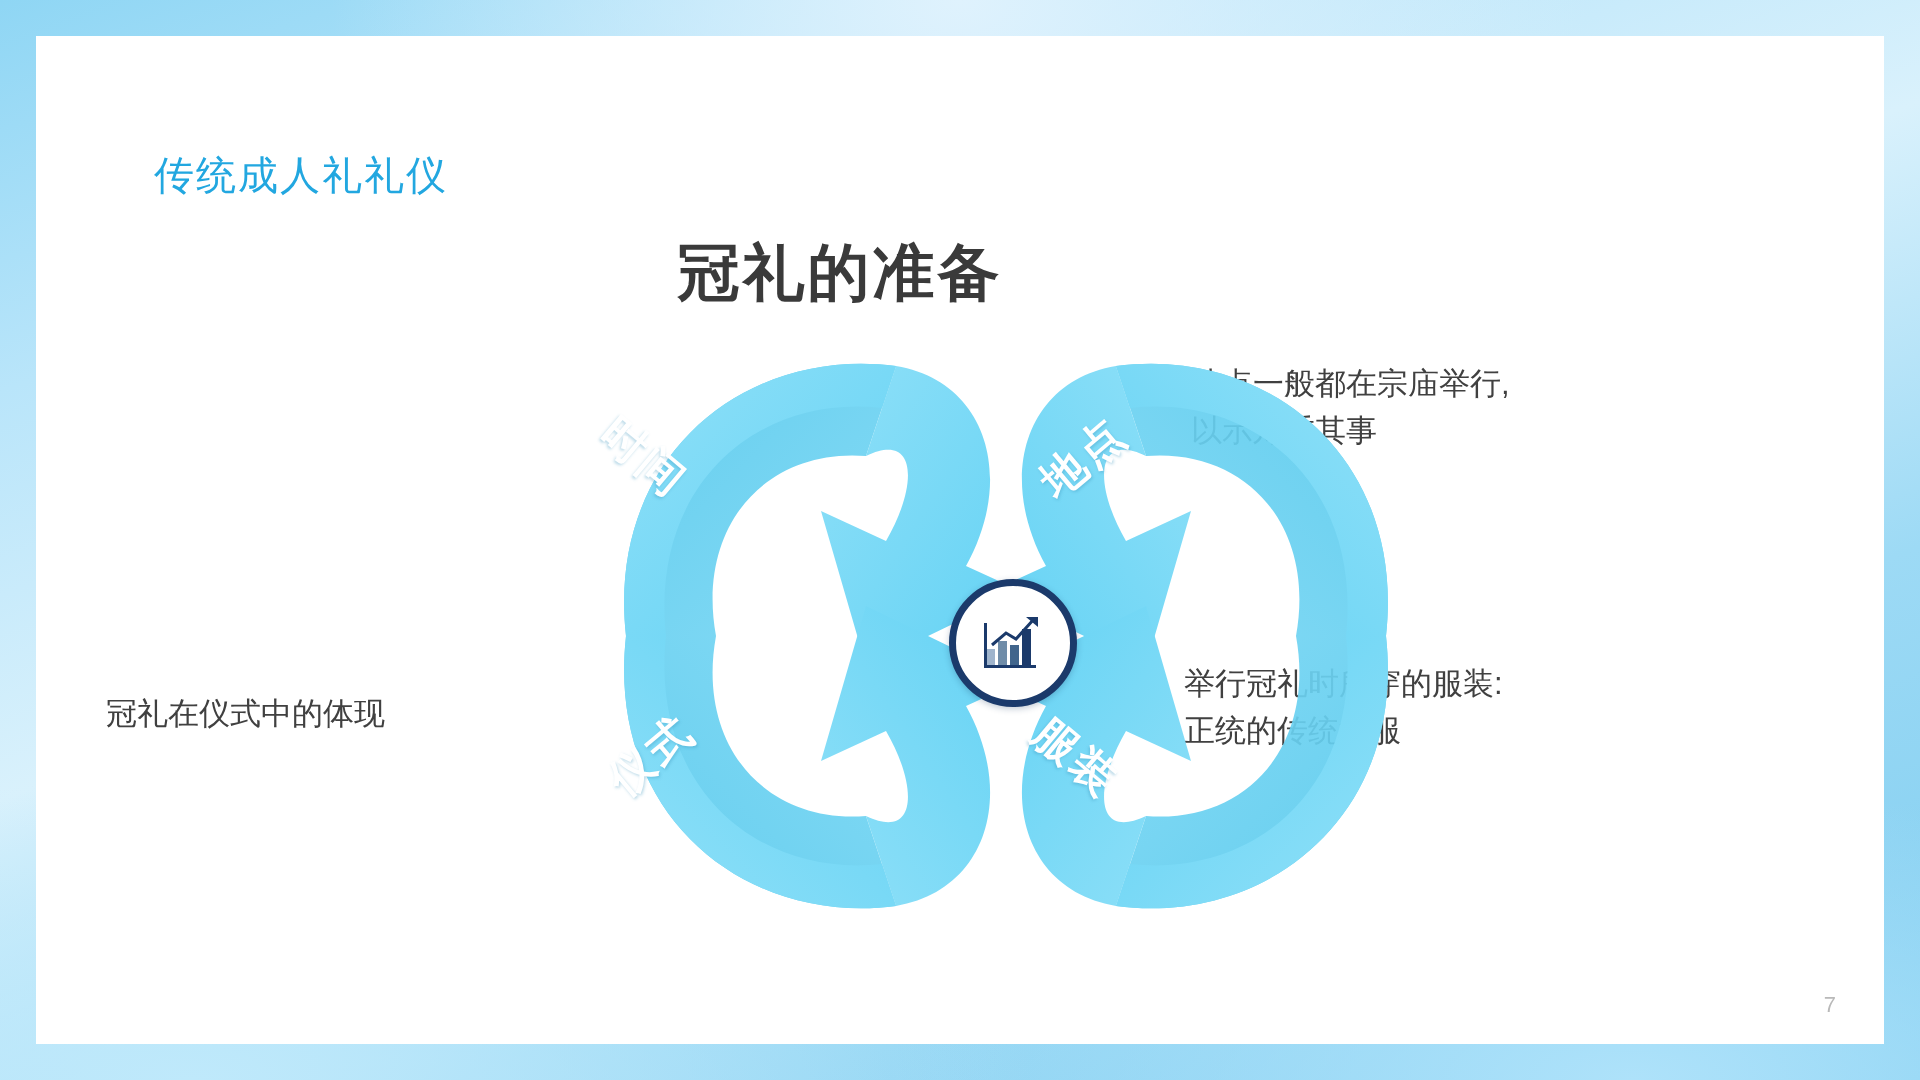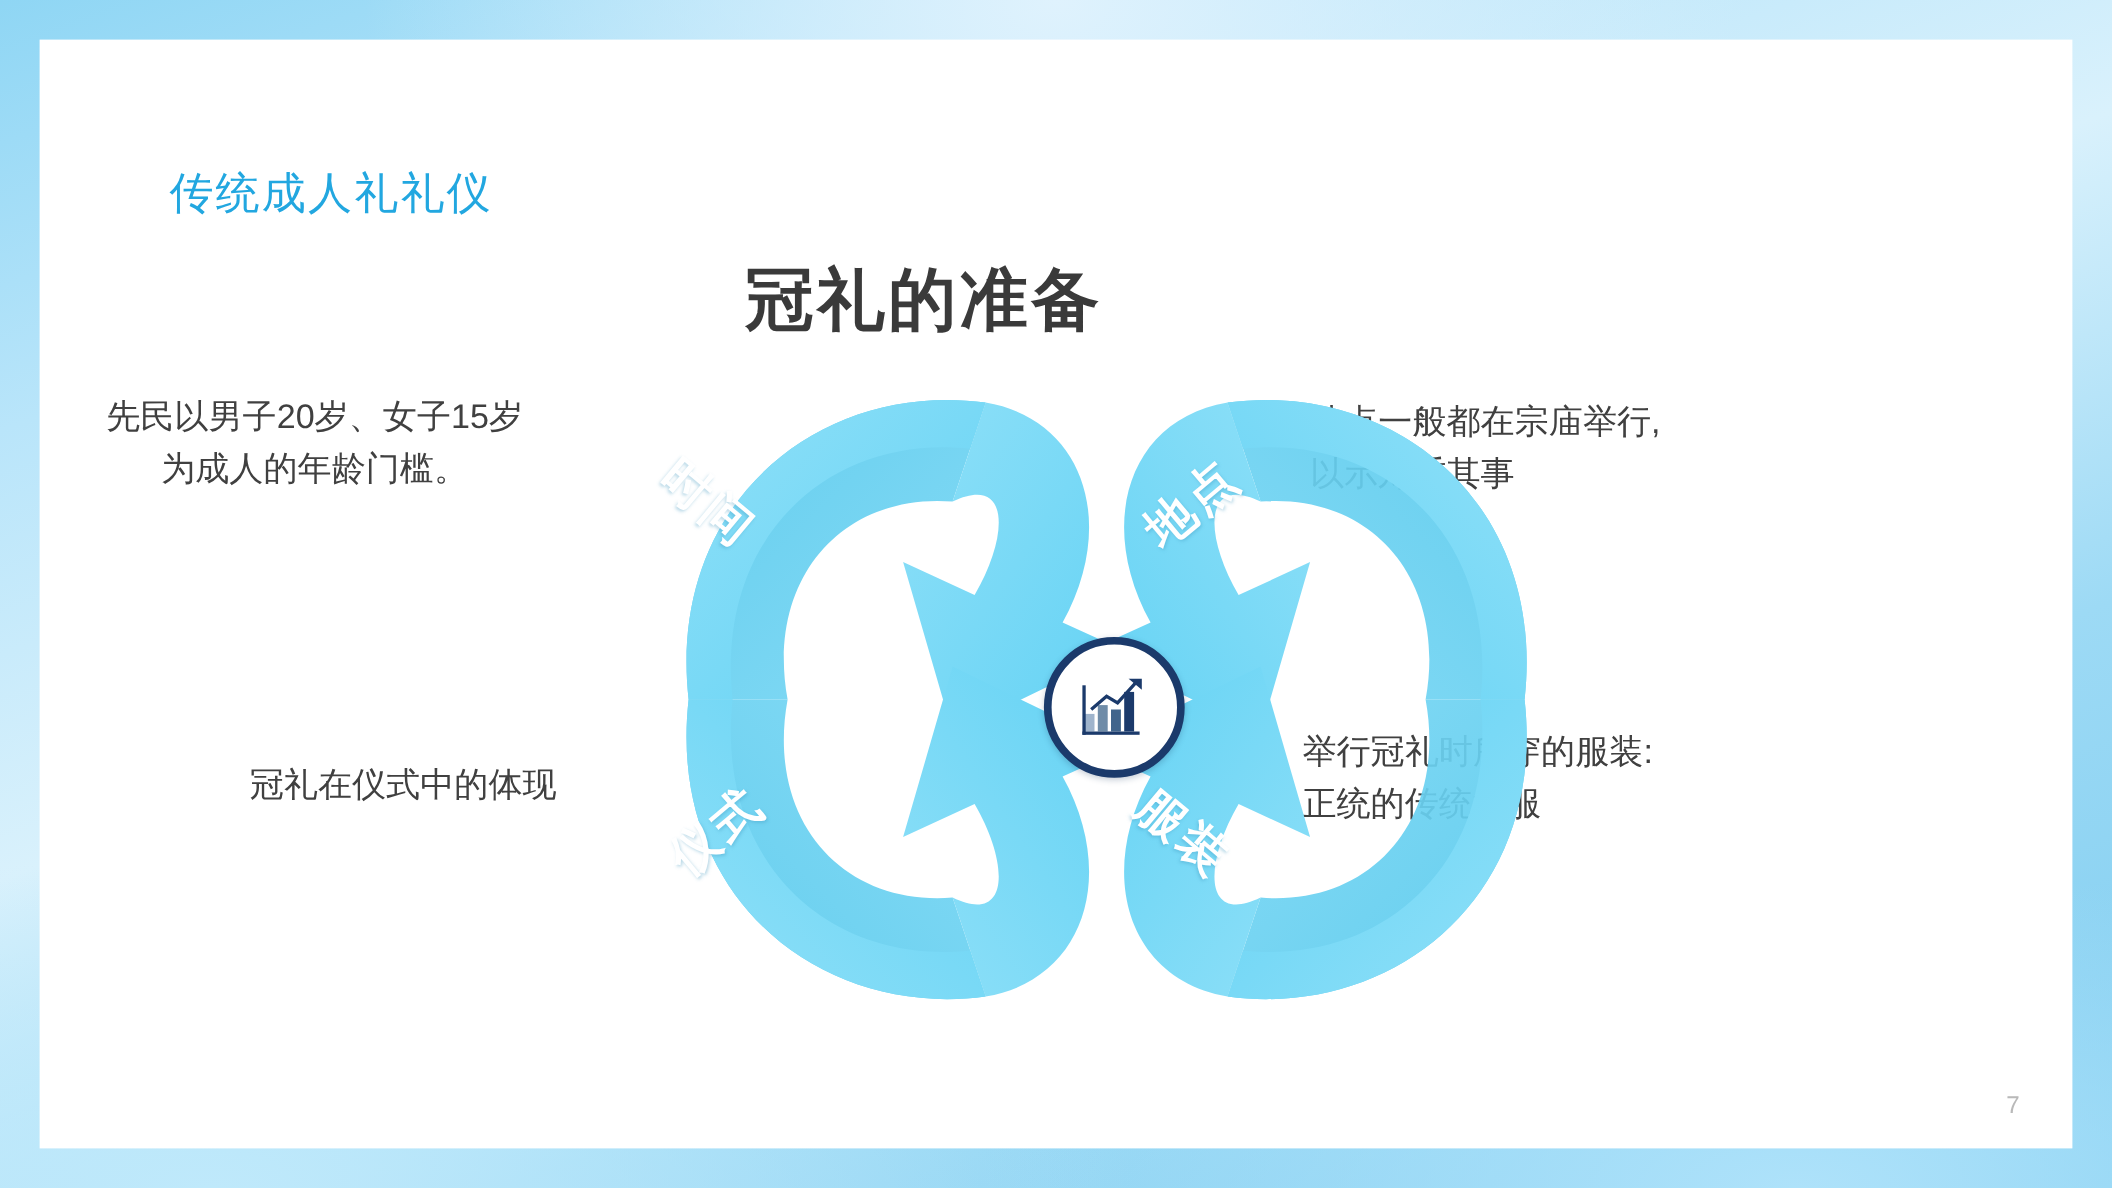--- a/index.html
+++ b/index.html
@@ -51,43 +51,39 @@
     background:#ffffff;border:7px solid #1b3a6b;
     box-shadow:0 2px 6px rgba(20,50,90,.25);
     display:flex;align-items:center;justify-content:center;
   }
 
   .txt{
     position:absolute;font-size:31px;color:#404040;line-height:1.5;
   }
   .txt-tl{left:50px;top:320px;width:400px;text-align:center;}
   .txt-tr{left:1155px;top:325px;width:430px;text-align:left;}
-  .txt-bl{left:70px;top:655px;width:400px;text-align:right;}
+  .txt-bl{left:70px;top:655px;width:400px;text-align:left;}
   .txt-br{left:1148px;top:625px;width:440px;text-align:left;}
   .txt p{margin:0;}
 
   .page-number{
     position:absolute;right:48px;bottom:26px;
     font-size:22px;color:#b9b9b9;
   }
 </style>
 </head>
 <body>
 
 <div class="slide">
   <div class="canvas">
 
     <div class="section-title">传统成人礼礼仪</div>
 
     <div class="main-title">冠礼的准备</div>
 
-    <div class="txt txt-tl">
-      <p>先民以男子20岁、女子15岁</p>
-      <p>为成人的年龄门槛。</p>
-    </div>
 
     <div class="txt txt-tr">
       <p>地点一般都在宗庙举行,</p>
       <p>以示郑重其事</p>
     </div>
 
     <div class="txt txt-bl">
       <p>冠礼在仪式中的体现</p>
     </div>
 

